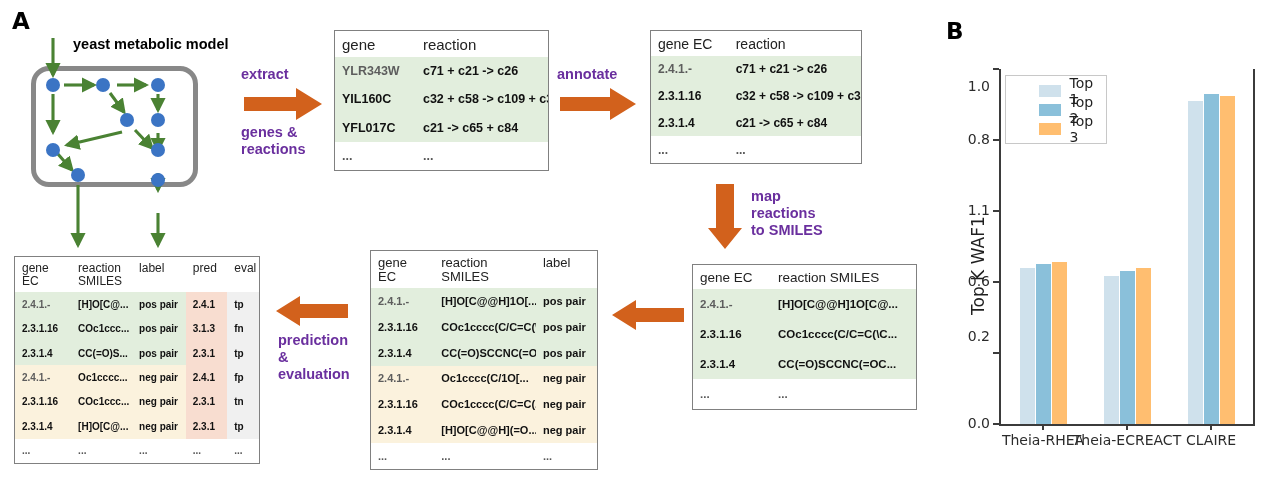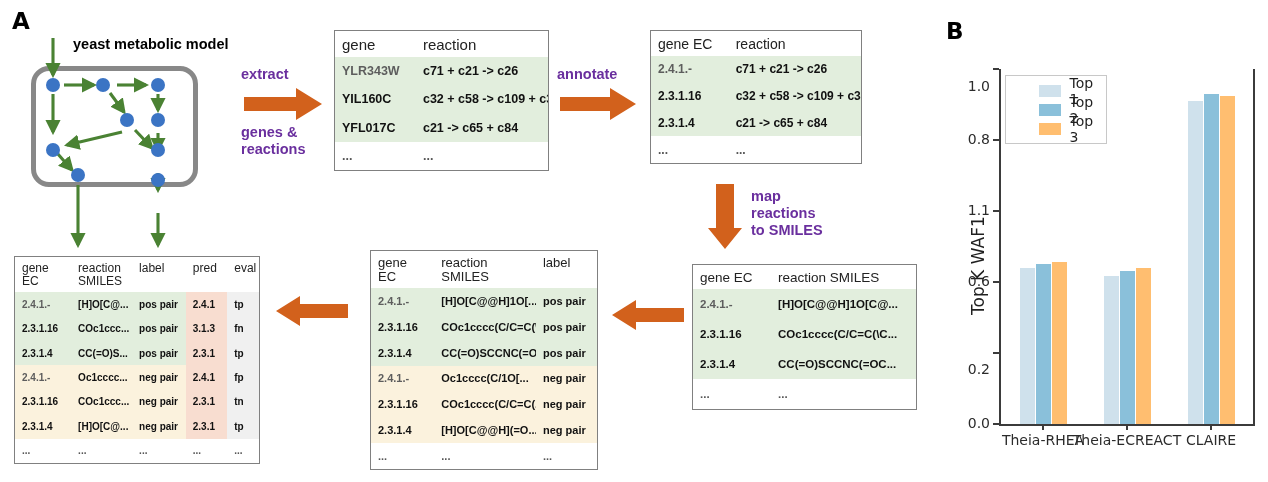--- a/index.html
+++ b/index.html
@@ -391,20 +391,23 @@
             <td>...</td>
             <td>...</td>
           </tr>
         </tbody>
     </table>
   </div>
 
   <svg class="proc-arrow" style="left:276px; top:296px;" width="72" height="30">
     <path d="M72,8 L24,8 L24,0 L0,15 L24,30 L24,22 L72,22 Z" fill="#d2611c"></path>
   </svg>
+  <div class="proc-label" style="left:278px; top:332px;">prediction
+&amp;
+evaluation</div>
 
   <div class="tbl" id="tbl-eval" style="left:14px; top:256px; width:246px; height:208px;">
     <table>
       <colgroup>
         <col style="width:23%">
           <col style="width:25%">
           <col style="width:22%">
         <col style="width:17%">
           <col style="width:13%">
       </colgroup>
@@ -480,21 +483,21 @@
     <div class="ylabel-rot" style="left:8px; top:260px;">Top K WAF1</div>
 
     <div class="axis-line" style="left:39px; top:14px; width:1.6px; height:356px;"></div>
     <div class="axis-line" style="left:39px; top:369px; width:256px; height:1.6px;"></div>
     <div class="axis-line" style="left:293px; top:14px; width:1.6px; height:356px;"></div>
 
     <div id="yticks">
         <div class="tick-mark" style="left: 33px; top: 368.2px; width: 6px; height: 1.6px;"></div>
         <div class="tick-label ytick-label" style="left: -8px; top: 360px; width: 38px;">0.0</div>
         <div class="tick-mark" style="left: 33px; top: 297.2px; width: 6px; height: 1.6px;"></div>
-        <div class="tick-label ytick-label" style="left: -8px; top: 306px; width: 38px; text-align: right;">0.2</div>
+        <div class="tick-label ytick-label" style="left: -8px; top: 273px; width: 38px; text-align: right;">0.2</div>
         <div class="tick-mark" style="left: 33px; top: 226.2px; width: 6px; height: 1.6px;"></div>
         <div class="tick-label ytick-label" style="left: -8px; top: 218px; width: 38px;">0.6</div>
         <div class="tick-mark" style="left: 33px; top: 155.2px; width: 6px; height: 1.6px;"></div>
         <div class="tick-label ytick-label" style="left: -8px; top: 147px; width: 38px;">1.1</div>
         <div class="tick-mark" style="left: 33px; top: 84.2px; width: 6px; height: 1.6px;"></div>
         <div class="tick-label ytick-label" style="left: -8px; top: 76px; width: 38px;">0.8</div>
         <div class="tick-mark" style="left: 33px; top: 13.2px; width: 6px; height: 1.6px;"></div>
         <div class="tick-label ytick-label" style="left: -8px; top: 23px; width: 38px;">1.0</div>
       </div>
 

